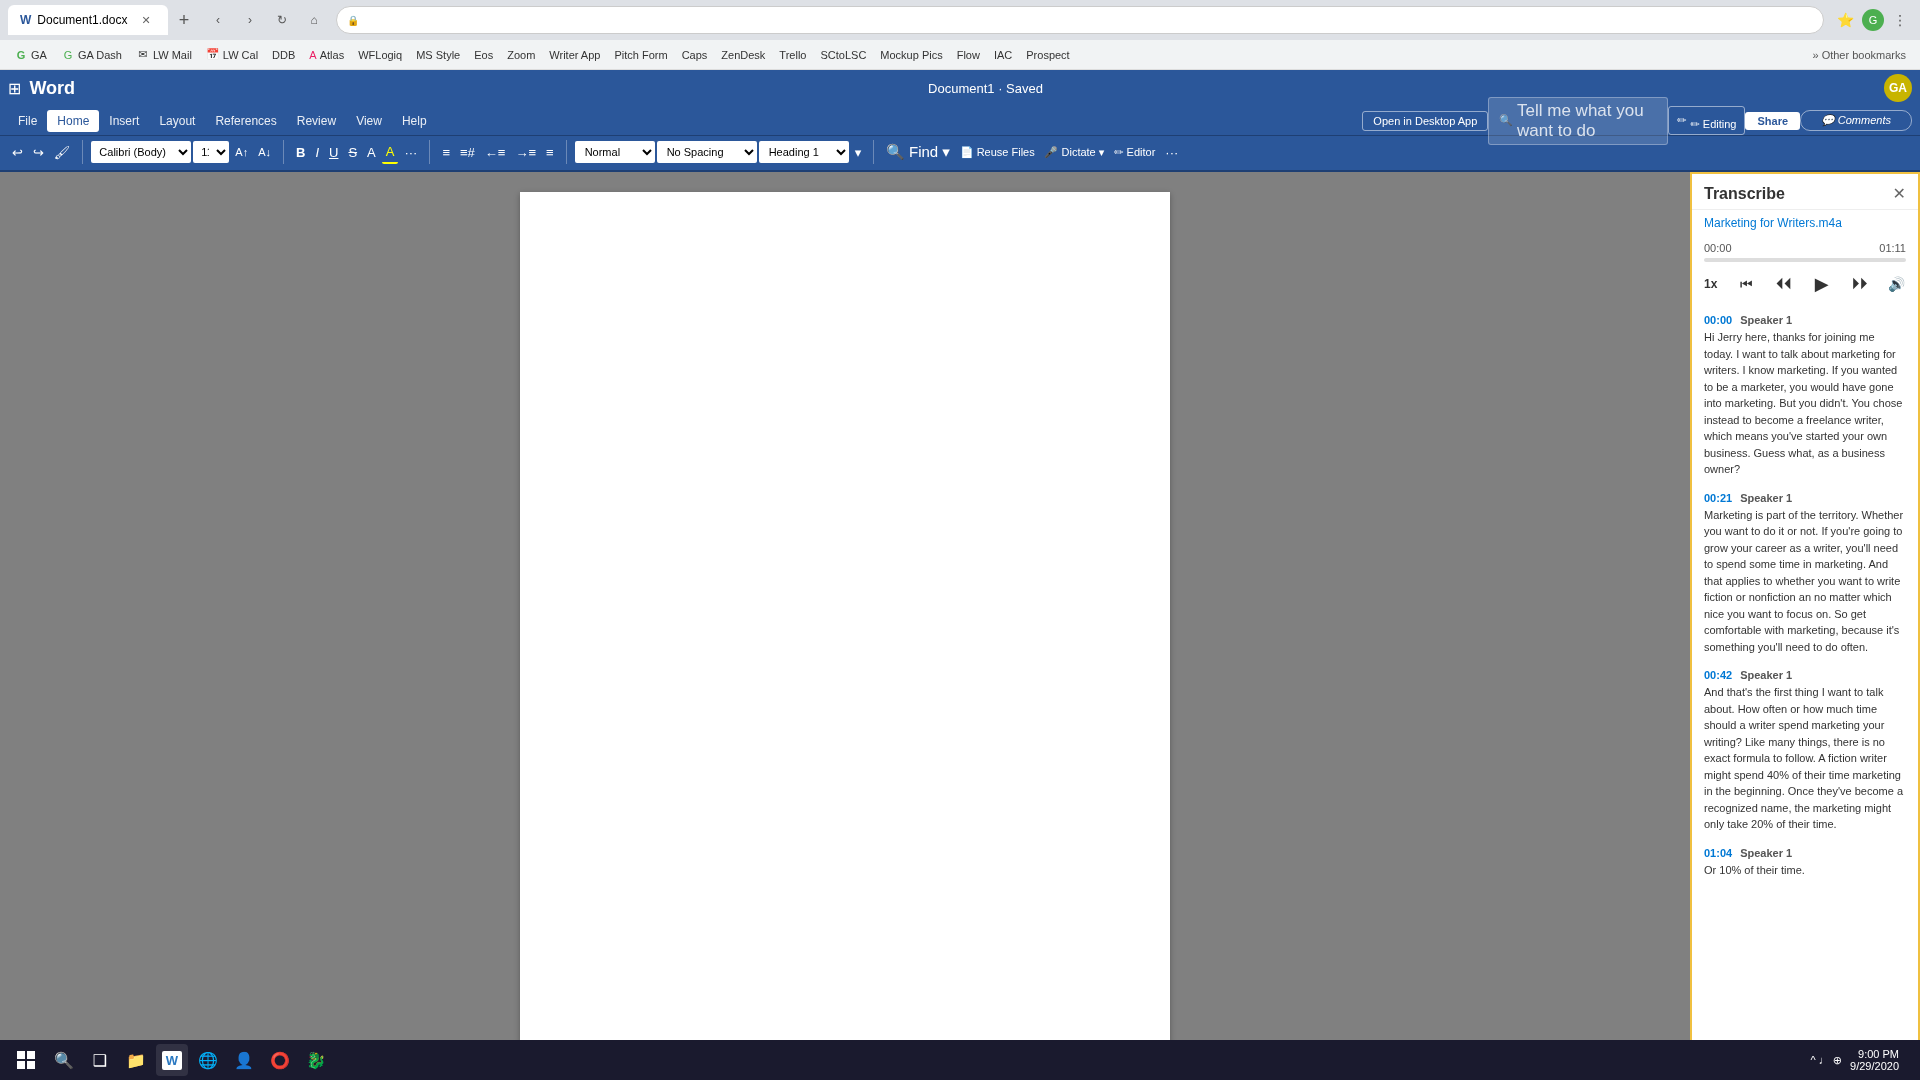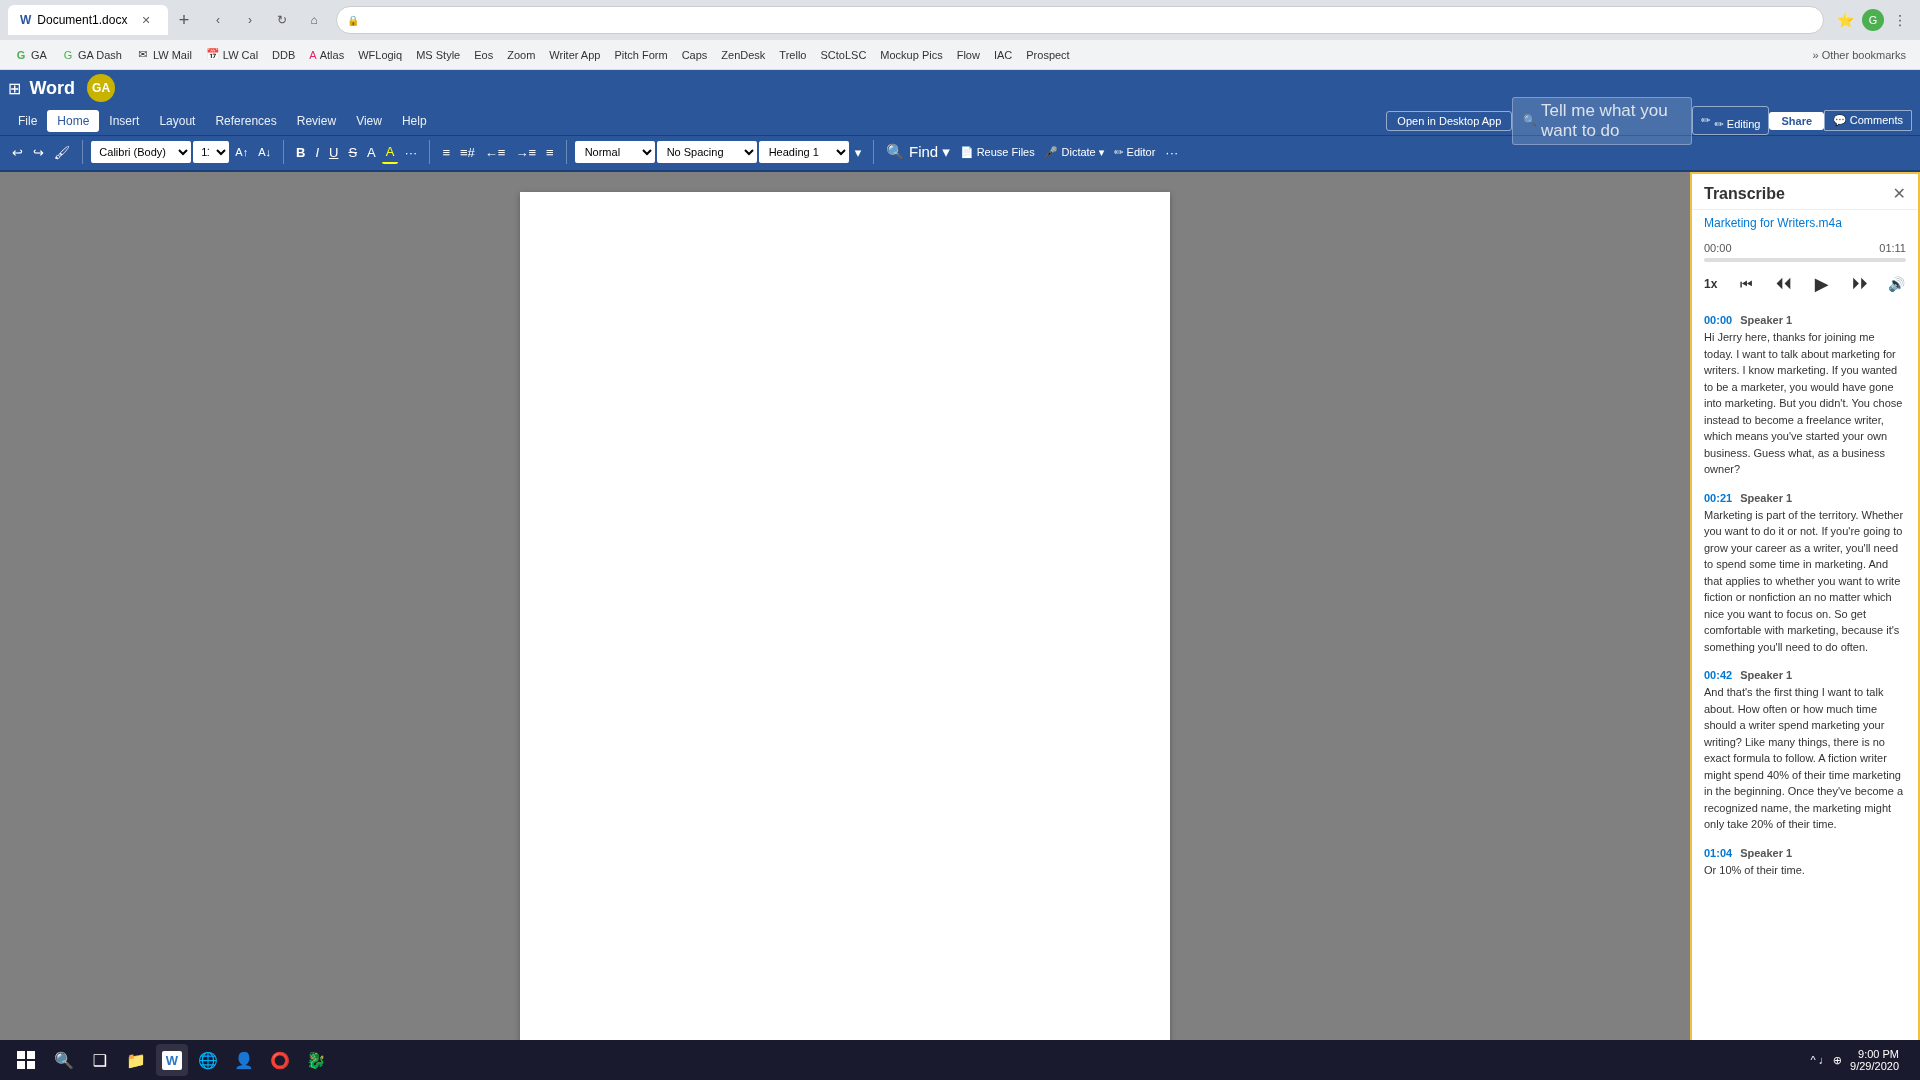--- a/index.html
+++ b/index.html
@@ -32,21 +32,21 @@
 
     
     .ribbon-menu { background: #2b579a; height: 30px; display: flex; align-items: center; padding: 0 8px; border-bottom: 1px solid #1e3f73; }
     .ribbon-menu-item { color: rgba(255,255,255,0.9); padding: 4px 10px; font-size: 12px; cursor: pointer; border-radius: 3px; }
     .ribbon-menu-item.active { background: white; color: #2b579a; }
     .ribbon-right { margin-left: auto; display: flex; align-items: center; }
     .open-desktop-btn { background: transparent; border: 1px solid rgba(255,255,255,0.5); color: white; padding: 3px 10px; font-size: 11px; border-radius: 3px; cursor: pointer; }
     .tell-me-bar { background: rgba(255,255,255,0.15); border: 1px solid rgba(255,255,255,0.3); border-radius: 3px; padding: 3px 10px; color: rgba(255,255,255,0.8); font-size: 11px; display: flex; align-items: center; gap: 4px; width: 180px; }
     .editing-btn { background: transparent; border: 1px solid rgba(255,255,255,0.5); color: white; padding: 3px 8px; font-size: 11px; border-radius: 3px; cursor: pointer; display: flex; align-items: center; gap: 4px; }
     .share-btn { background: white; color: #2b579a; border: none; padding: 3px 12px; font-size: 11px; border-radius: 3px; cursor: pointer; font-weight: 600; }
-    .comments-btn { background: transparent; border: 1px solid rgba(255,255,255,0.5); color: white; padding: 3px 8px; font-size: 11px; border-radius: 1px; cursor: pointer; }
+    .comments-btn { background: transparent; border: 1px solid rgba(255,255,255,0.5); color: white; padding: 3px 20px; font-size: 11px; border-radius: 10px; cursor: pointer; font-style: italic; }
 
     
     .toolbar { background: #2b579a; padding: 4px 8px 6px; display: flex; align-items: center; gap: 4px; flex-wrap: nowrap; border-bottom: 2px solid #1e3f73; }
     .toolbar-group { display: flex; align-items: center; gap: 2px; }
     .toolbar-sep { width: 1px; height: 24px; background: rgba(255,255,255,0.3); margin: 0 4px; }
     .tb-btn { background: transparent; border: none; color: white; padding: 2px 4px; cursor: pointer; border-radius: 2px; font-size: 13px; display: flex; align-items: center; height: 24px; }
     .font-name-box { background: white; border: none; border-radius: 2px; font-size: 11px; padding: 1px 4px; height: 22px; width: 100px; }
     .font-size-box { background: white; border: none; border-radius: 2px; font-size: 11px; padding: 1px 4px; height: 22px; width: 36px; }
     .style-box { background: white; border: none; border-radius: 2px; font-size: 11px; padding: 1px 6px; height: 22px; width: 80px; }
     .style-box-wide { background: white; border: none; border-radius: 2px; font-size: 11px; padding: 1px 6px; height: 22px; width: 100px; }
@@ -188,20 +188,21 @@
   </div>
   <div class="bookmark-item">
     <span>Prospect</span>
   </div>
   <span class="bookmarks-more">» Other bookmarks</span>
 </div>
 
 <div class="word-titlebar">
   <span class="word-apps-btn">⊞</span>
   <span class="word-logo">Word</span>
+  <span class="word-doc-title">Document1 · Saved</span>
   <div class="word-user-area">
     <div class="word-user-avatar">GA</div>
   </div>
 </div>
 
 <div class="ribbon-menu">
   <span class="ribbon-menu-item">File</span>
   <span class="ribbon-menu-item active">Home</span>
   <span class="ribbon-menu-item">Insert</span>
   <span class="ribbon-menu-item">Layout</span>

